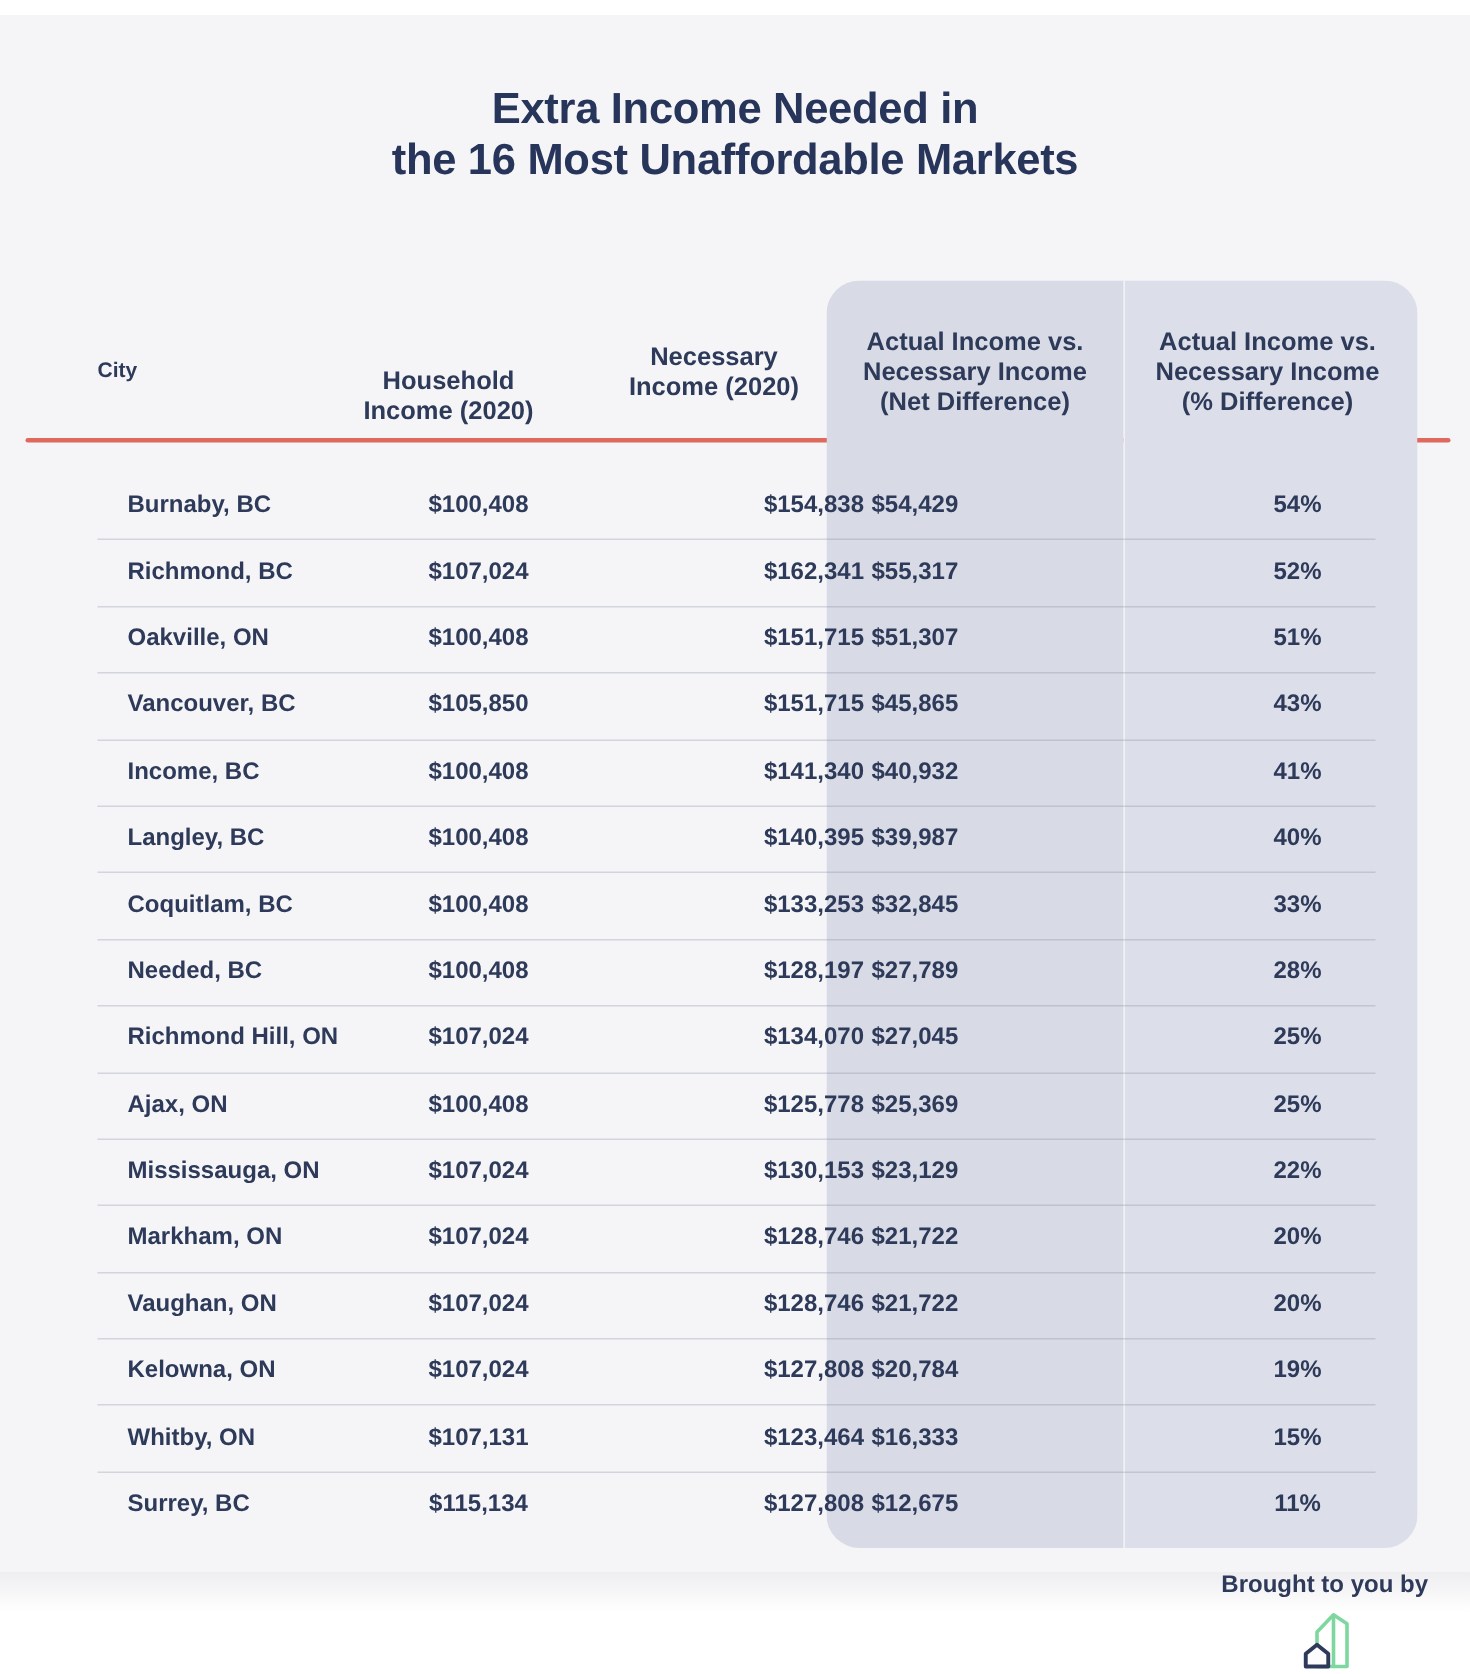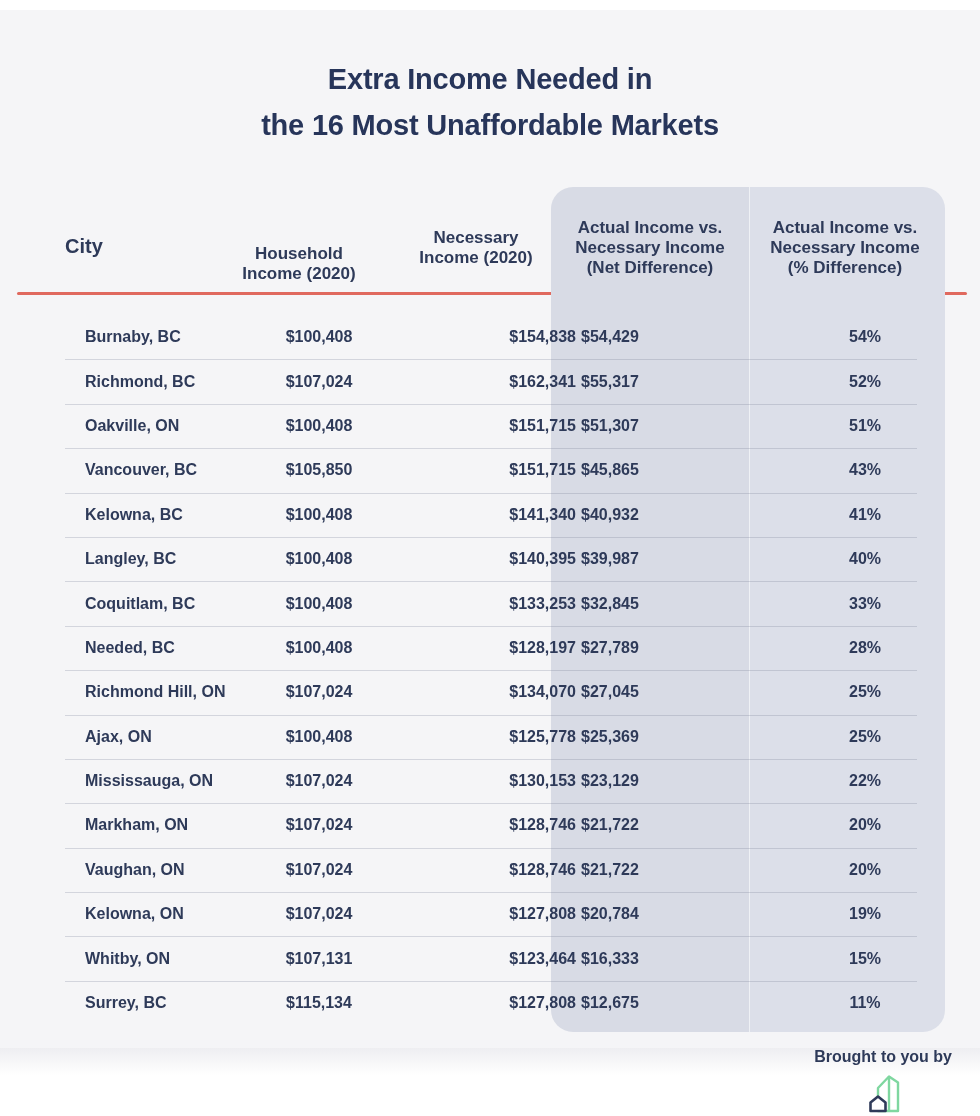--- a/index.html
+++ b/index.html
@@ -13,36 +13,36 @@
     --divider:rgba(110,118,145,.25);
   }
   *{margin:0;padding:0;box-sizing:border-box;}
   html,body{width:980px;height:1116px;background:#ffffff;
     font-family:"Liberation Sans", sans-serif;color:var(--navy);}
   .stage{position:relative;width:980px;height:1116px;overflow:hidden;background:#fff;}
 
   .card{position:absolute;left:0;top:10px;width:980px;height:1038px;background:var(--card);}
 
   .title{position:absolute;left:0;top:56px;width:980px;text-align:center;
-    font-size:29px;font-weight:700;line-height:46px;color:var(--title);
+    font-size:29px;font-weight:700;line-height:34px;color:var(--title);
     letter-spacing:-0.2px;white-space:pre-line;}
 
   .accent-line{position:absolute;left:17px;top:292px;width:950px;height:3px;
     background:var(--accent);border-radius:2px;}
 
   .highlight{position:absolute;left:551px;top:187px;width:394px;height:845px;
     border-radius:22px;overflow:hidden;display:flex;}
   .highlight .hl-col-left{width:198px;height:100%;background:var(--hl-left);}
   .highlight .hl-col-right{flex:1;height:100%;background:var(--hl-right);
     border-left:1px solid rgba(255,255,255,.55);}
 
   .thead{position:absolute;left:0;top:0;width:980px;}
   .th{position:absolute;font-size:17px;font-weight:700;line-height:20px;
     color:var(--navy);white-space:pre-line;text-align:center;}
-  .th-city{left:65px;top:236px;text-align:right;font-size:20px;}
+  .th-city{left:65px;top:236px;text-align:right;font-size:14px;}
   .th-household{left:219px;top:228px;width:160px;margin-top:16px;}
   .th-necessary{left:396px;top:228px;width:160px;}
   .th-net{left:561px;top:218px;width:178px;}
   .th-pct{left:753px;top:218px;width:184px;}
 
   .rows{position:absolute;left:0;top:315px;width:980px;padding-left:20px;}
   .row{position:relative;width:980px;height:44.4px;}
   .row + .row::before{content:'';position:absolute;left:45px;top:0;width:852px;height:1px;
     background:var(--divider);}
   .cell{position:absolute;top:50%;transform:translateY(-50%);
@@ -118,21 +118,21 @@
         <div class="cell c-pct">51%</div>
       </div>
       <div class="row">
         <div class="cell c-city">Vancouver, BC</div>
         <div class="cell c-household">$105,850</div>
         <div class="cell c-necessary">$151,715</div>
         <div class="cell c-net">$45,865</div>
         <div class="cell c-pct">43%</div>
       </div>
       <div class="row">
-        <div class="cell c-city">Kelowna, BC</div>
+        <div class="cell c-city">Income, BC</div>
         <div class="cell c-household">$100,408</div>
         <div class="cell c-necessary">$141,340</div>
         <div class="cell c-net">$40,932</div>
         <div class="cell c-pct">41%</div>
       </div>
       <div class="row">
         <div class="cell c-city">Langley, BC</div>
         <div class="cell c-household">$100,408</div>
         <div class="cell c-necessary">$140,395</div>
         <div class="cell c-net">$39,987</div>

